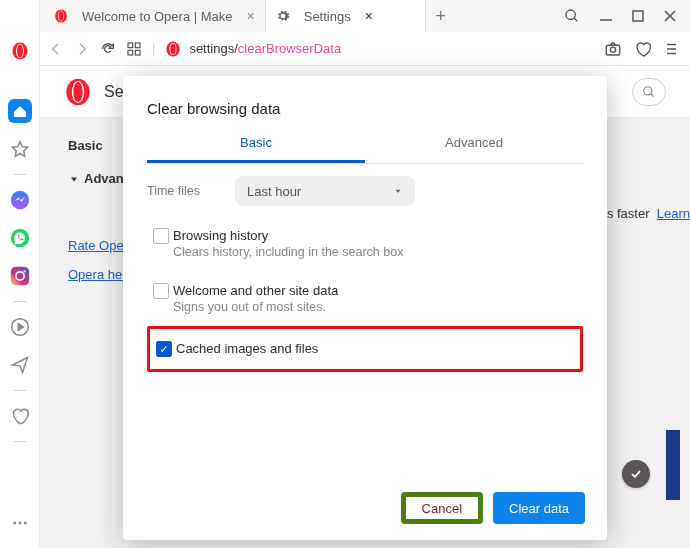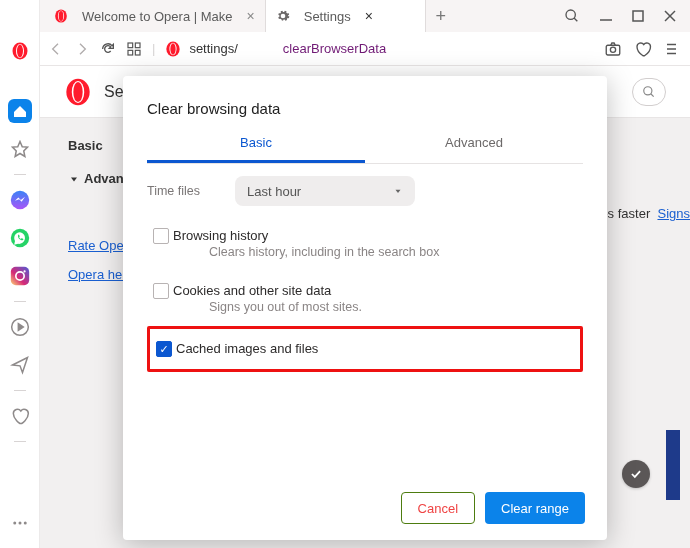--- a/index.html
+++ b/index.html
@@ -17,21 +17,21 @@
   .winctrls span { display:inline-flex; }
 
   
   .addrbar { height:34px; background:#fff; border-bottom:1px solid #e8e5e5; display:flex; align-items:center; padding:0 8px; gap:10px; margin-left:40px; }
   .addrbar .navbtns { display:flex; gap:10px; color:#a8a5a5; }
   .addrbar .navbtns .reload { color:#555; }
   .addrbar .divider { color:#d6d3d3; }
   .addr { flex:1; display:flex; align-items:center; gap:8px; color:#333; }
   .addr .logo { width:16px; height:16px; }
   .addr .path { color:#333; }
-  .addr .path .slug { color:#701a75;margin-left:45px; }
+  .addr .path .slug { color:#ec4899; }
   .addr-right { display:flex; gap:12px; color:#555; }
 
   
   .sidebar { position:absolute; left:0; top:0; width:40px; height:548px; background:#fff; border-right:1px solid #eceaea; display:flex; flex-direction:column; align-items:center; padding-top:34px; gap:4px; z-index:1; }
   .sidebar .ic { width:40px; height:34px; display:flex; align-items:center; justify-content:center; color:#8e8a8a; position:relative; }
   .sidebar .sep { width:12px; height:1px; background:#d8d4d4; margin:4px 0; }
   
   
   .page { position:absolute; left:40px; top:66px; right:0; bottom:0; background:#f2f0f0; }
   .page-top { background:#fff; height:52px; display:flex; align-items:center; padding:0 24px; gap:12px; border-bottom:1px solid #e8e5e5; }
@@ -55,24 +55,24 @@
   .modal-tabs .mtab.selected { color:#0b57d0; border-bottom:3px solid #0b57d0; font-weight:500; }
   .mrow { display:flex; align-items:center; padding:12px 24px 4px; gap:18px; }
   .mrow .lbl { color:#7a7676; font-size:12.5px; width:70px; }
   .select { flex:0 0 180px; background:#efeded; height:30px; border-radius:8px; display:flex; align-items:center; justify-content:space-between; padding:4px 12px; color:#555; }
   .checks { padding:6px 24px; }
   .checkrow { display:flex; gap:4px; padding:12px 6px; }
   .checkrow.hl { border:3px solid #e11; border-radius:2px; }
   .cbox { width:16px; height:16px; border:1.5px solid #b8b3b3; border-radius:2px; flex-shrink:0; display:flex; align-items:center; justify-content:center; }
   .cbox.checked { background:#0b57d0; border-color:#0b57d0; color:#fff; font-size:11px; }
   .checkrow .txt .t1 { color:#2d2b2b; font-size:13px; }
-  .checkrow .txt .t2 { color:#8a8585; font-size:12.5px; margin-top:2px;margin-left:36px; }
+  .checkrow .txt .t2 { color:#8a8585; font-size:12.5px; margin-top:2px; }
   .modal-footer { margin-top:auto; padding:16px 22px; display:flex; justify-content:flex-end; gap:10px; }
   .btn { height:32px; padding:0 16px; border-radius:4px; font-size:13px; display:flex; align-items:center; cursor:pointer; }
-  .btn.cancel { background:#fff; border:1px solid #4d7c0f; color:#ef4444; }
+  .btn.cancel { background:#fff; border:5px solid #4d7c0f; color:#7f1d1d; }
   .btn.primary { background:#0b83ea; color:#fff; border:none; }
 
   svg { display:block; }
 </style>
 </head>
 <body>
 
 <div class="sidebar">
   <div class="ic">
     <svg width="18" height="18" viewBox="0 0 18 18">
@@ -291,21 +291,21 @@
           </svg>
         <span>Advanced</span>
       </div>
       <div class="links">
         <a>Rate Opera</a>
         <a>Opera help</a>
       </div>
     </div>
   </div>
   <div class="right-strip">
-    <span>es faster</span>&nbsp;&nbsp;<a>Signs</a>
+    <span>es faster</span>&nbsp;&nbsp;<a>Learn</a>
   </div>
   <div class="tick-circle">
       <svg width="14" height="14" viewBox="0 0 24 24" fill="none" stroke="#fff" stroke-width="3">
         <polyline points="5 12 10 17 19 7"></polyline>
       </svg>
     </div>
   <div class="blue-card"></div>
 </div>
 
 <div class="modal">
@@ -327,28 +327,28 @@
     <div class="checkrow">
       <div class="cbox"></div>
       <div class="txt">
         <div class="t1">Browsing history</div>
         <div class="t2">Clears history, including in the search box</div>
       </div>
     </div>
     <div class="checkrow">
       <div class="cbox"></div>
       <div class="txt">
-        <div class="t1">Cookies and other site data</div>
+        <div class="t1">Welcome and other site data</div>
         <div class="t2">Signs you out of most sites.</div>
       </div>
     </div>
     <div class="checkrow hl">
       <div class="cbox checked">✓</div>
       <div class="txt">
         <div class="t1">Cached images and files</div>
       </div>
     </div>
   </div>
   <div class="modal-footer">
     <div class="btn cancel">Cancel</div>
-    <div class="btn primary">Clear range</div>
+    <div class="btn primary">Clear data</div>
   </div>
 </div>
 
 </body></html>

